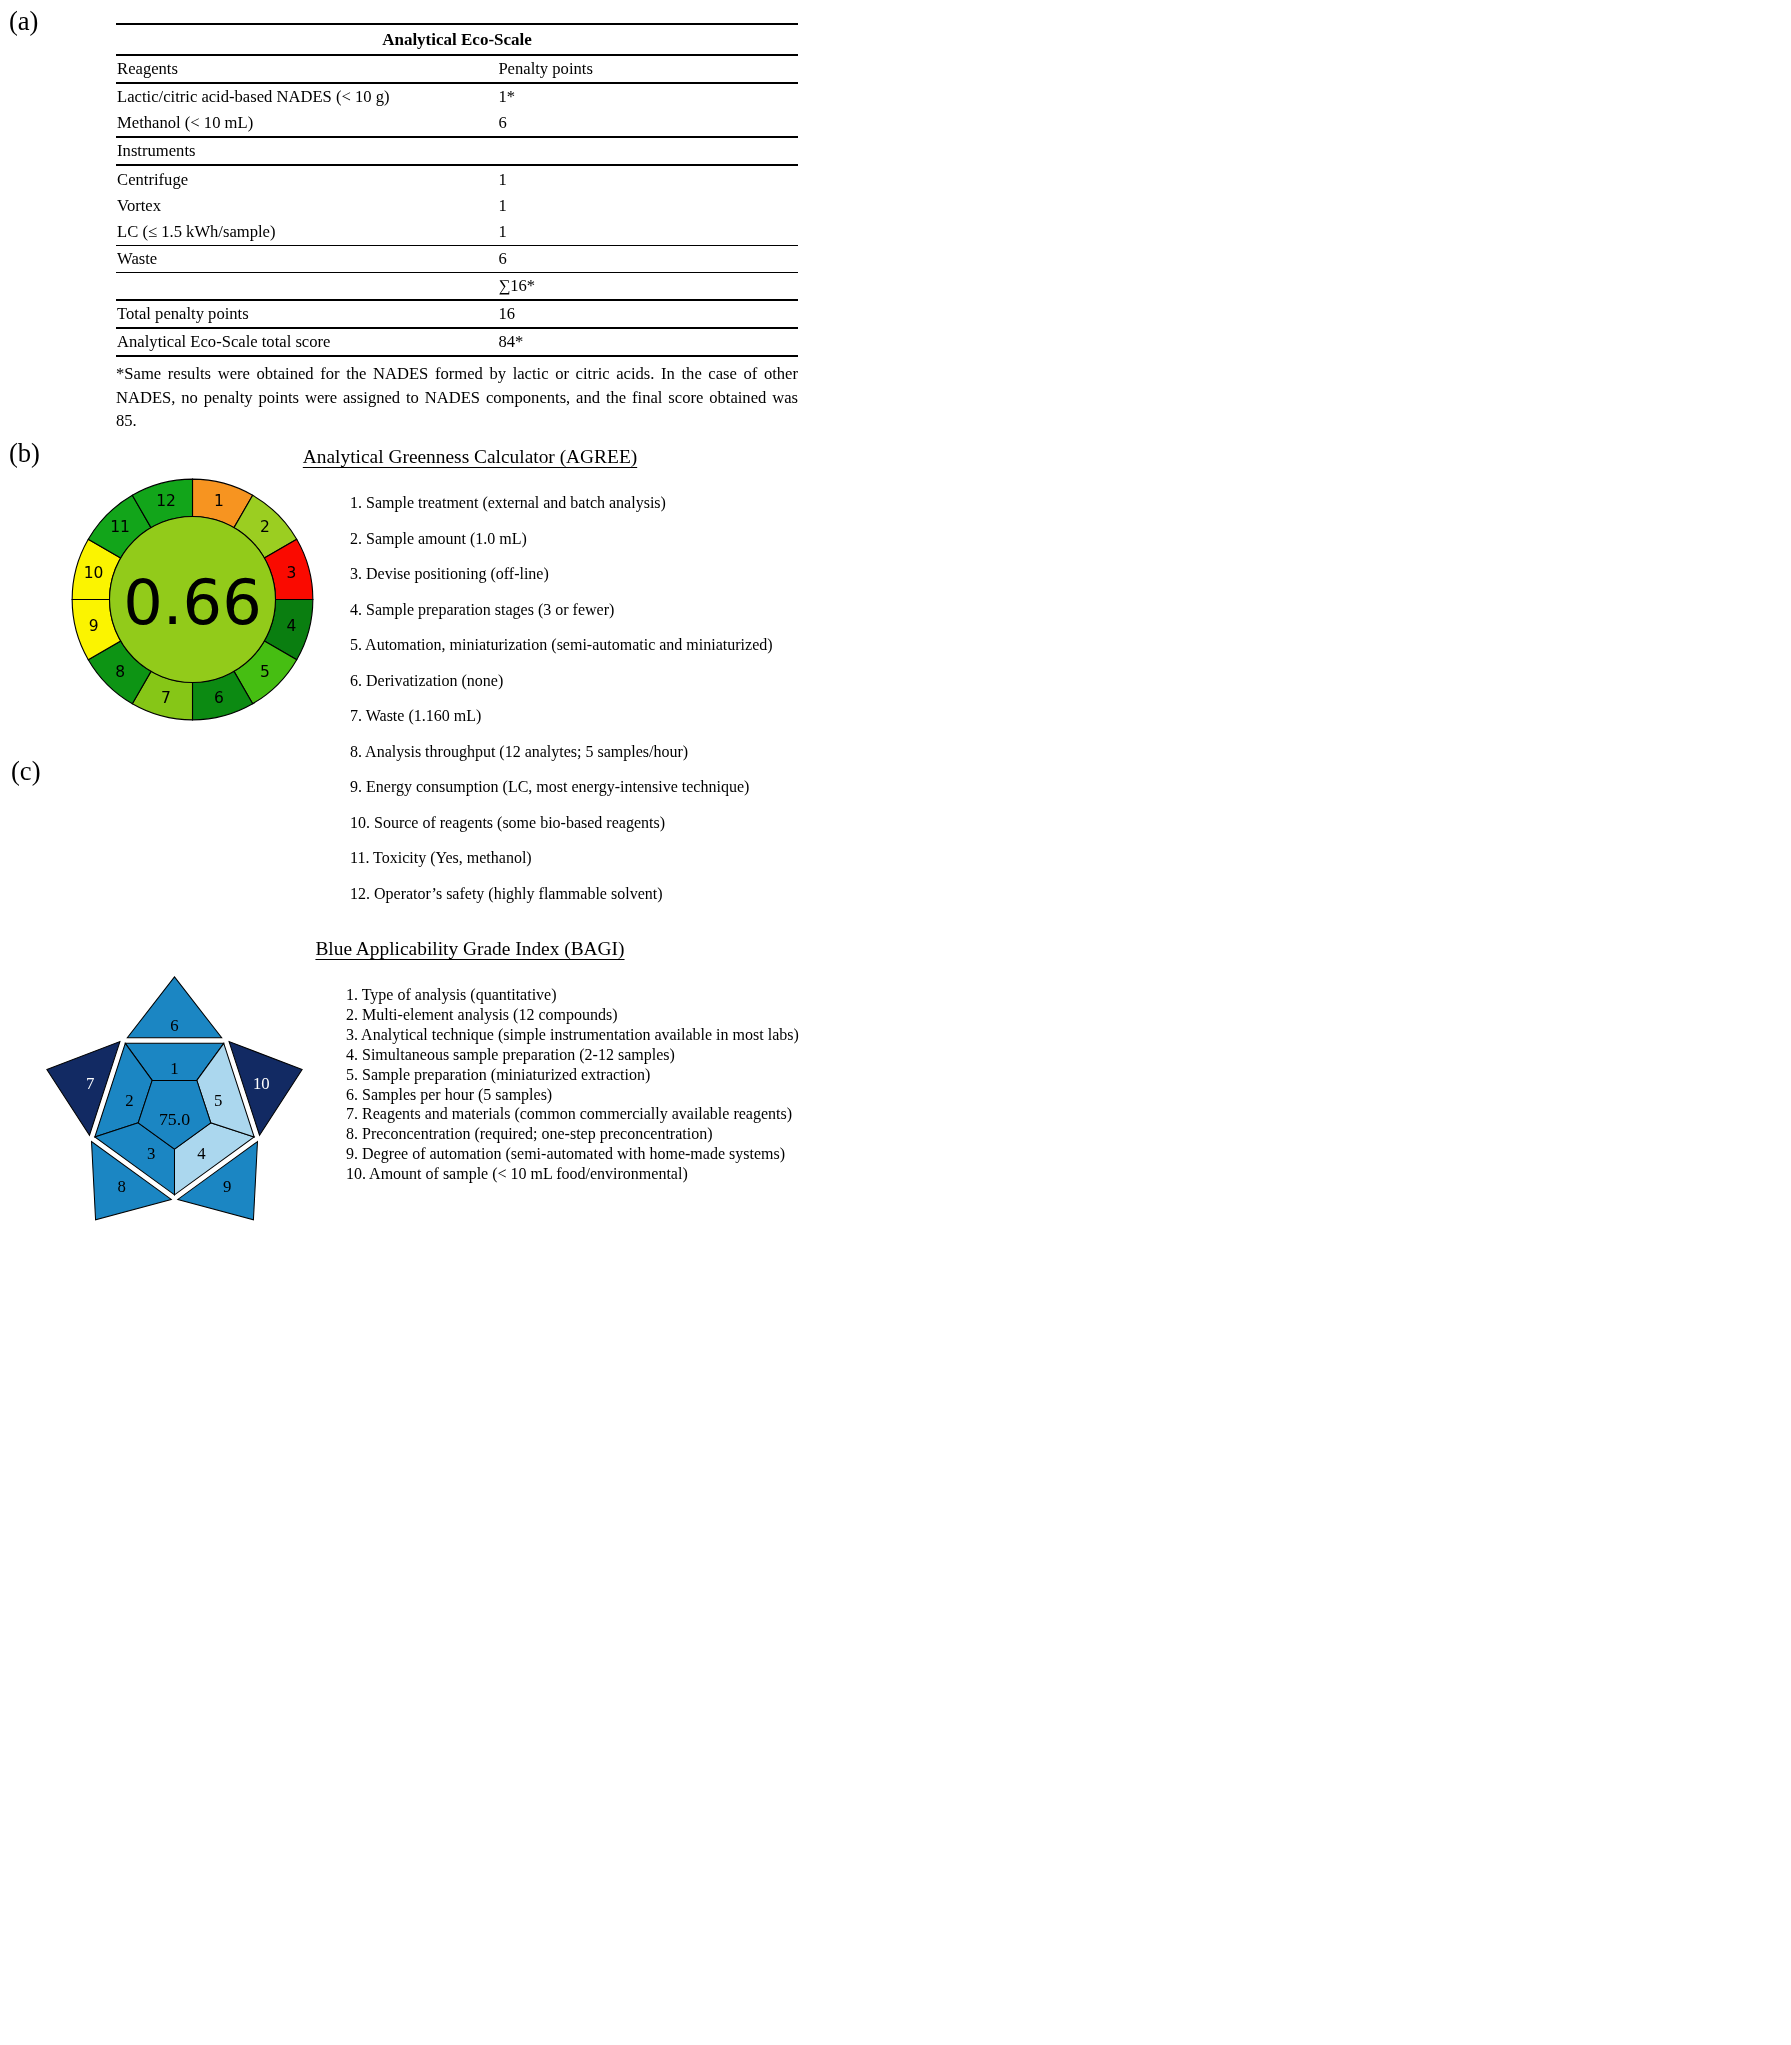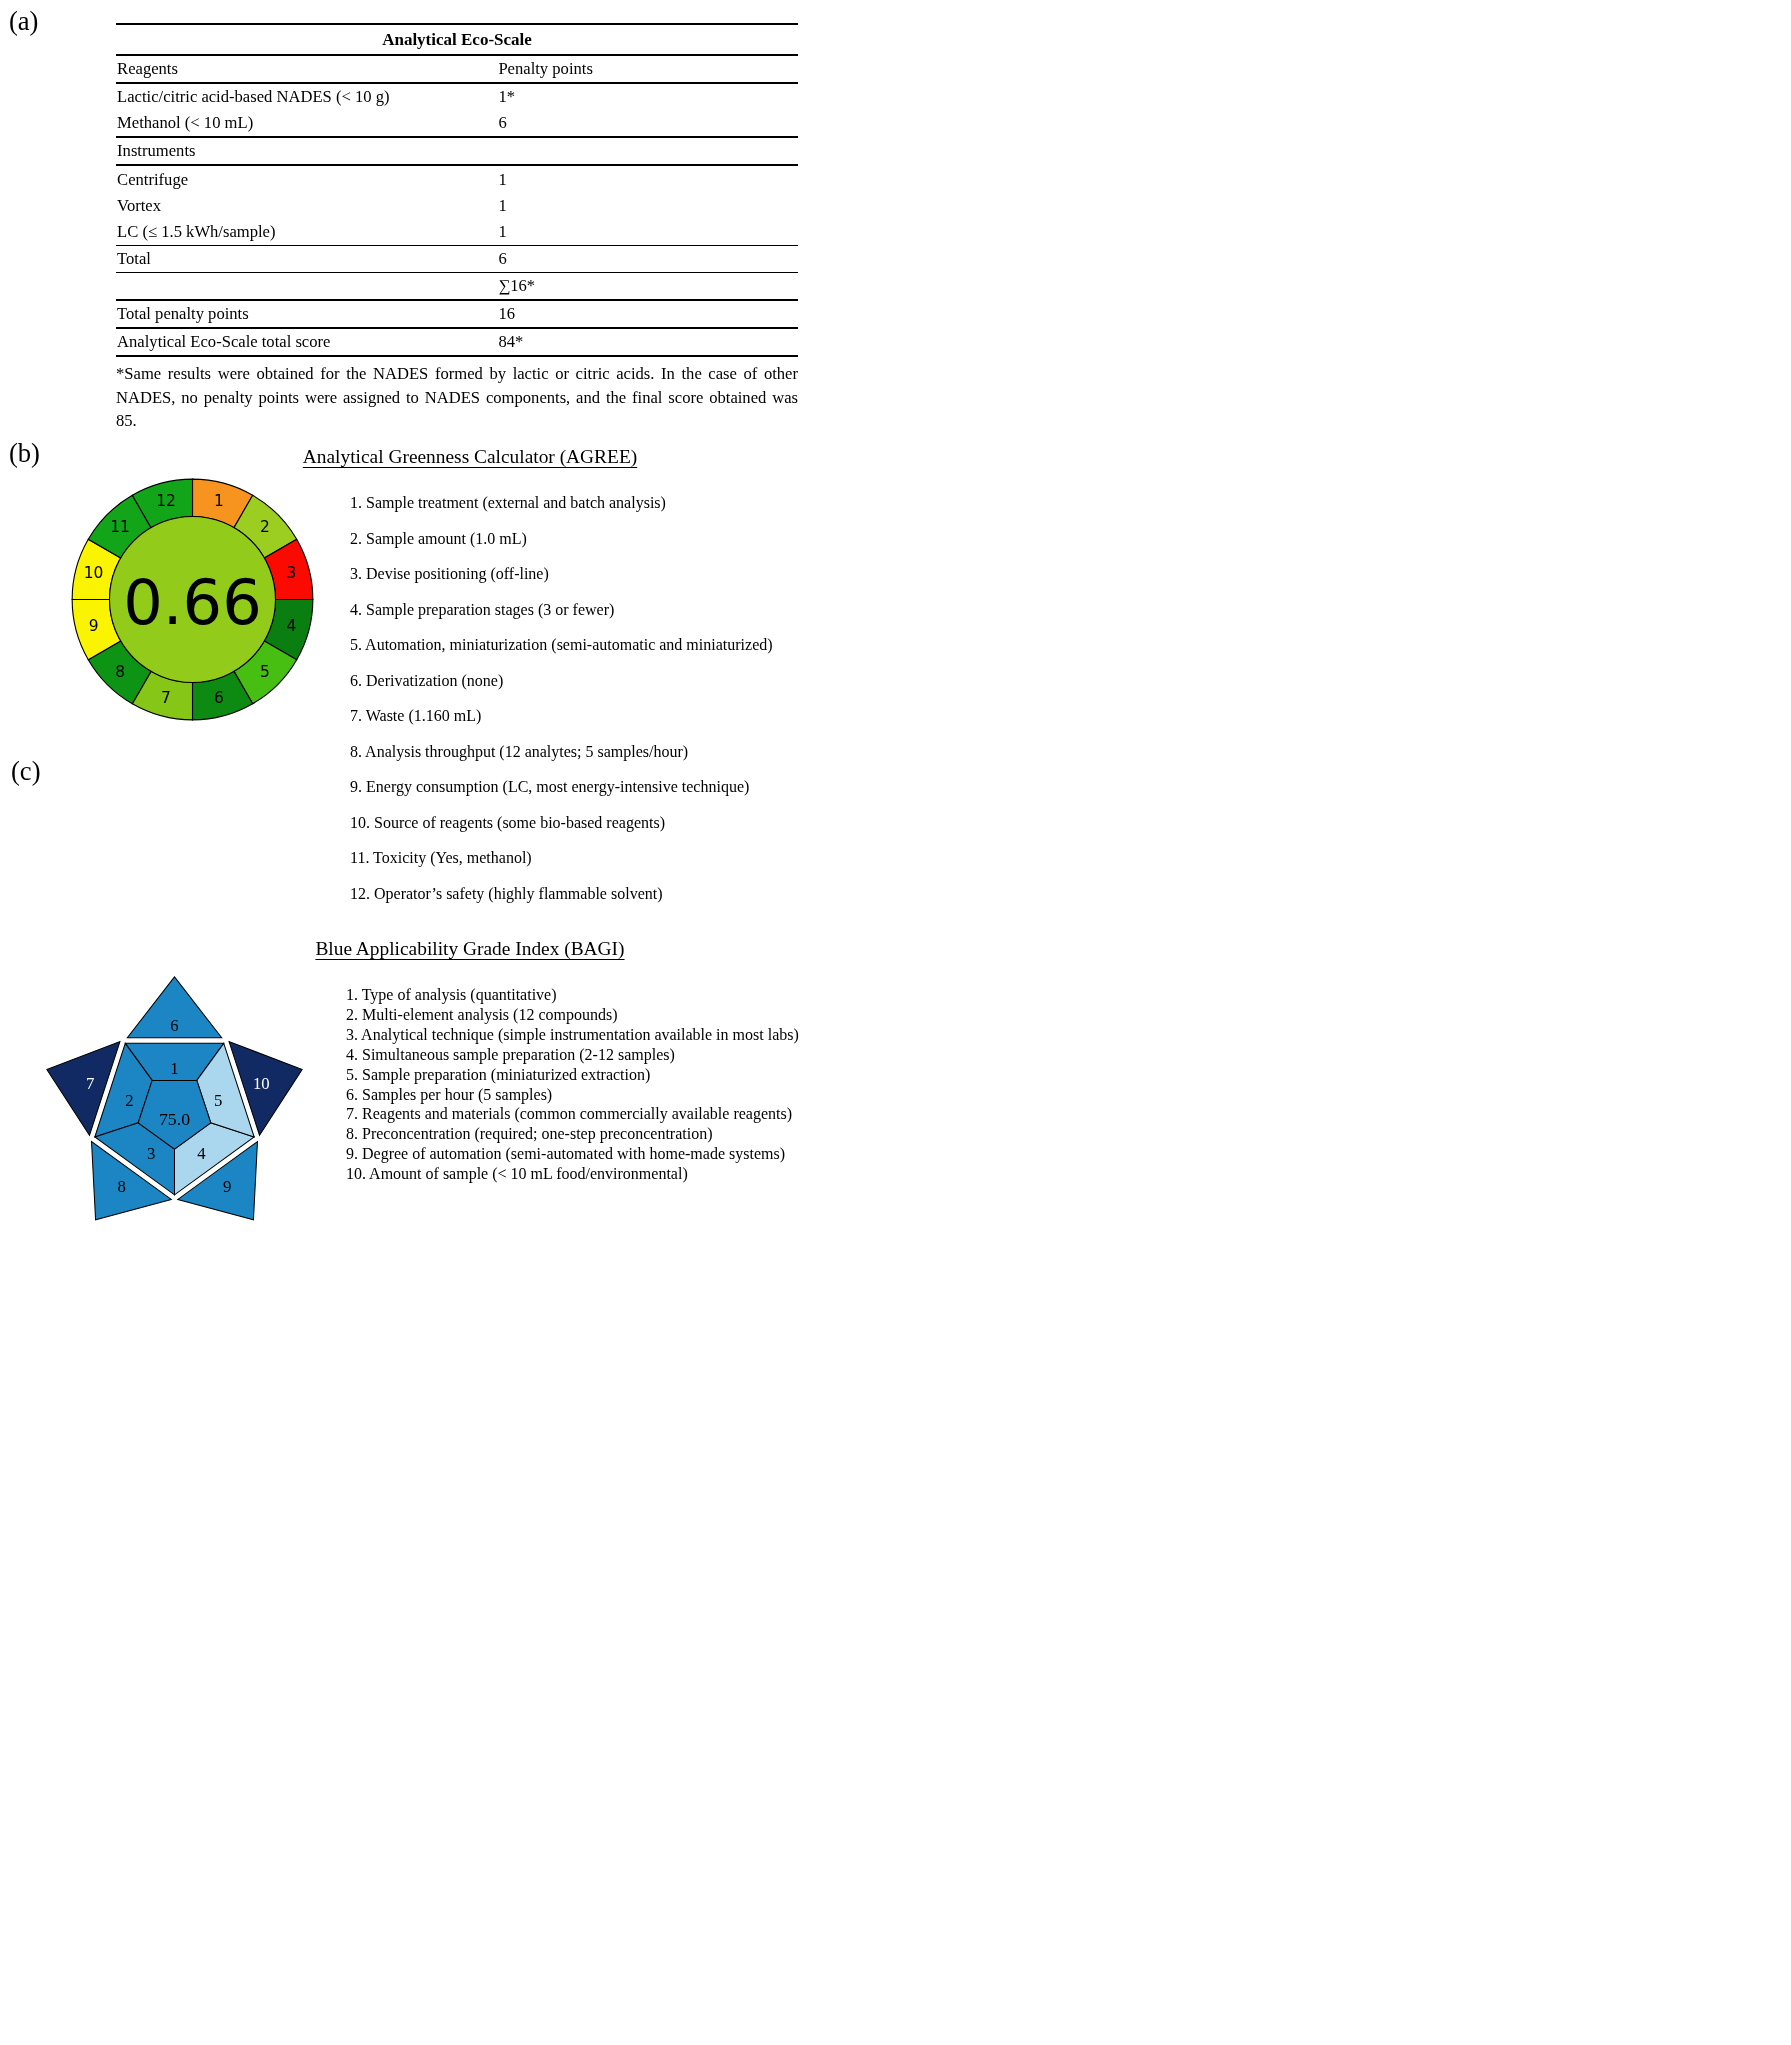--- a/index.html
+++ b/index.html
@@ -79,21 +79,21 @@
     </div>
     <div class="trow">
       <span class="c1">Vortex</span>
       <span class="c2">1</span>
     </div>
     <div class="trow b-thin">
       <span class="c1">LC (≤ 1.5 kWh/sample)</span>
       <span class="c2">1</span>
     </div>
     <div class="trow b-thin">
-      <span class="c1">Total</span>
+      <span class="c1">Waste</span>
       <span class="c2">6</span>
     </div>
     <div class="trow b-thick">
       <span class="c1"></span>
       <span class="c2">∑16*</span>
     </div>
     <div class="trow b-thick">
       <span class="c1">Total penalty points</span>
       <span class="c2">16</span>
     </div>

